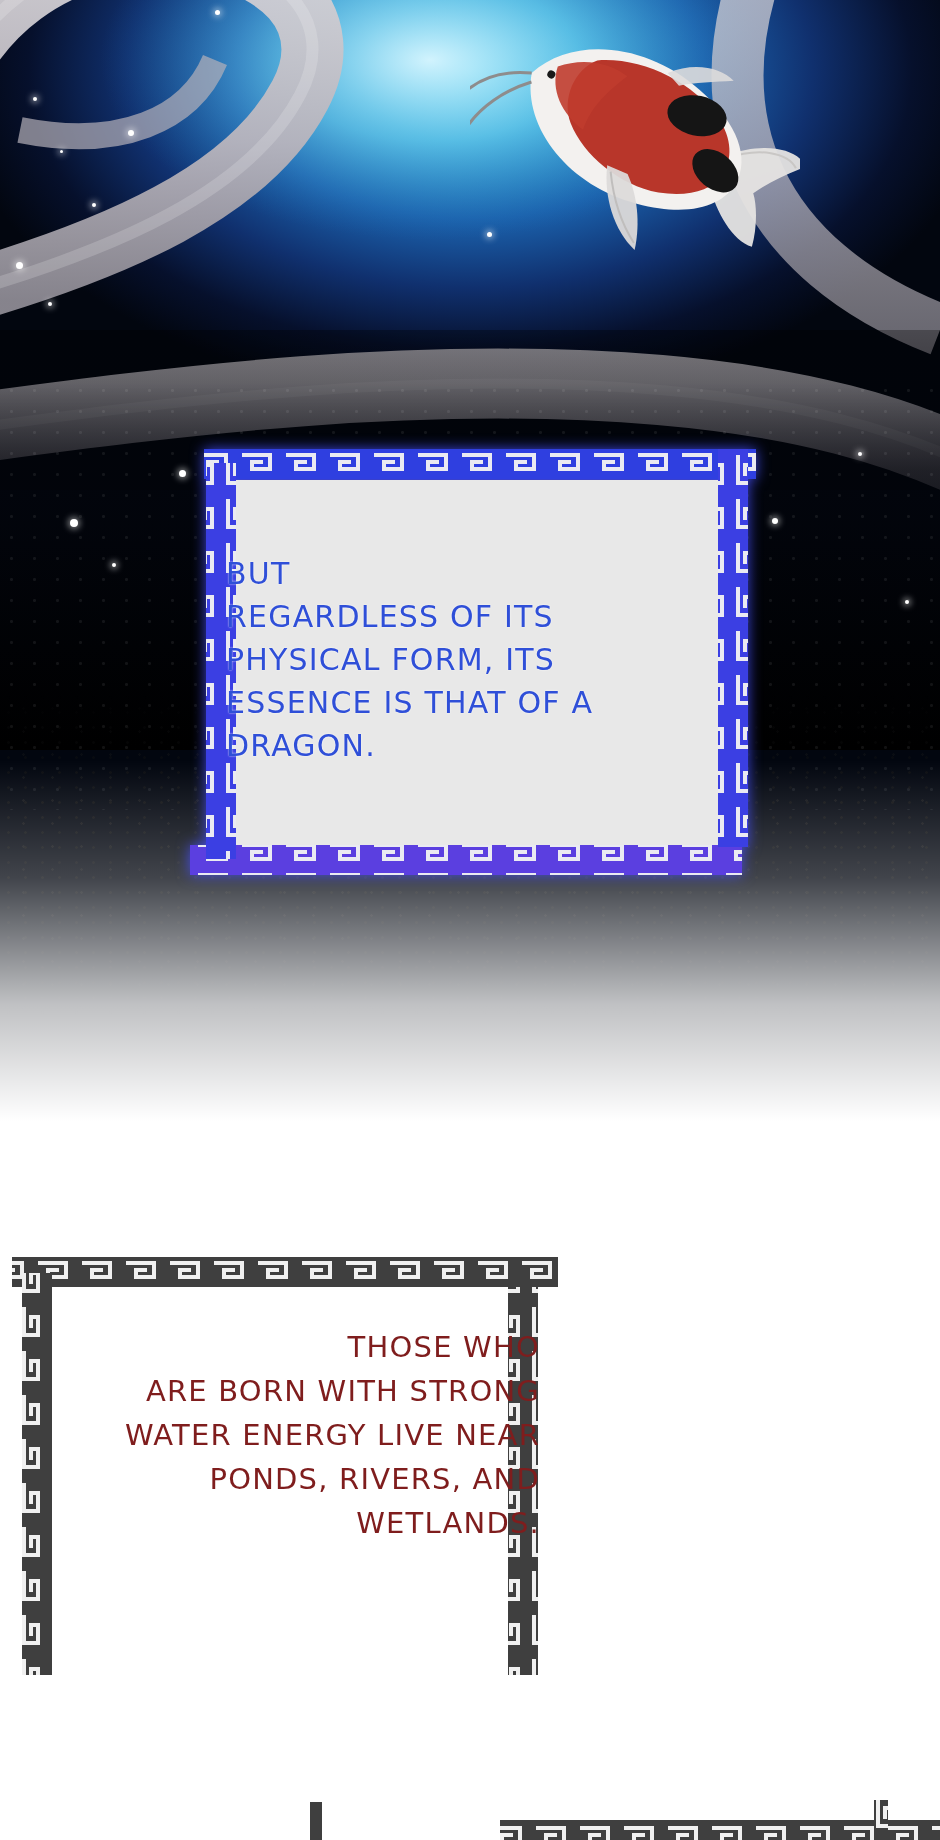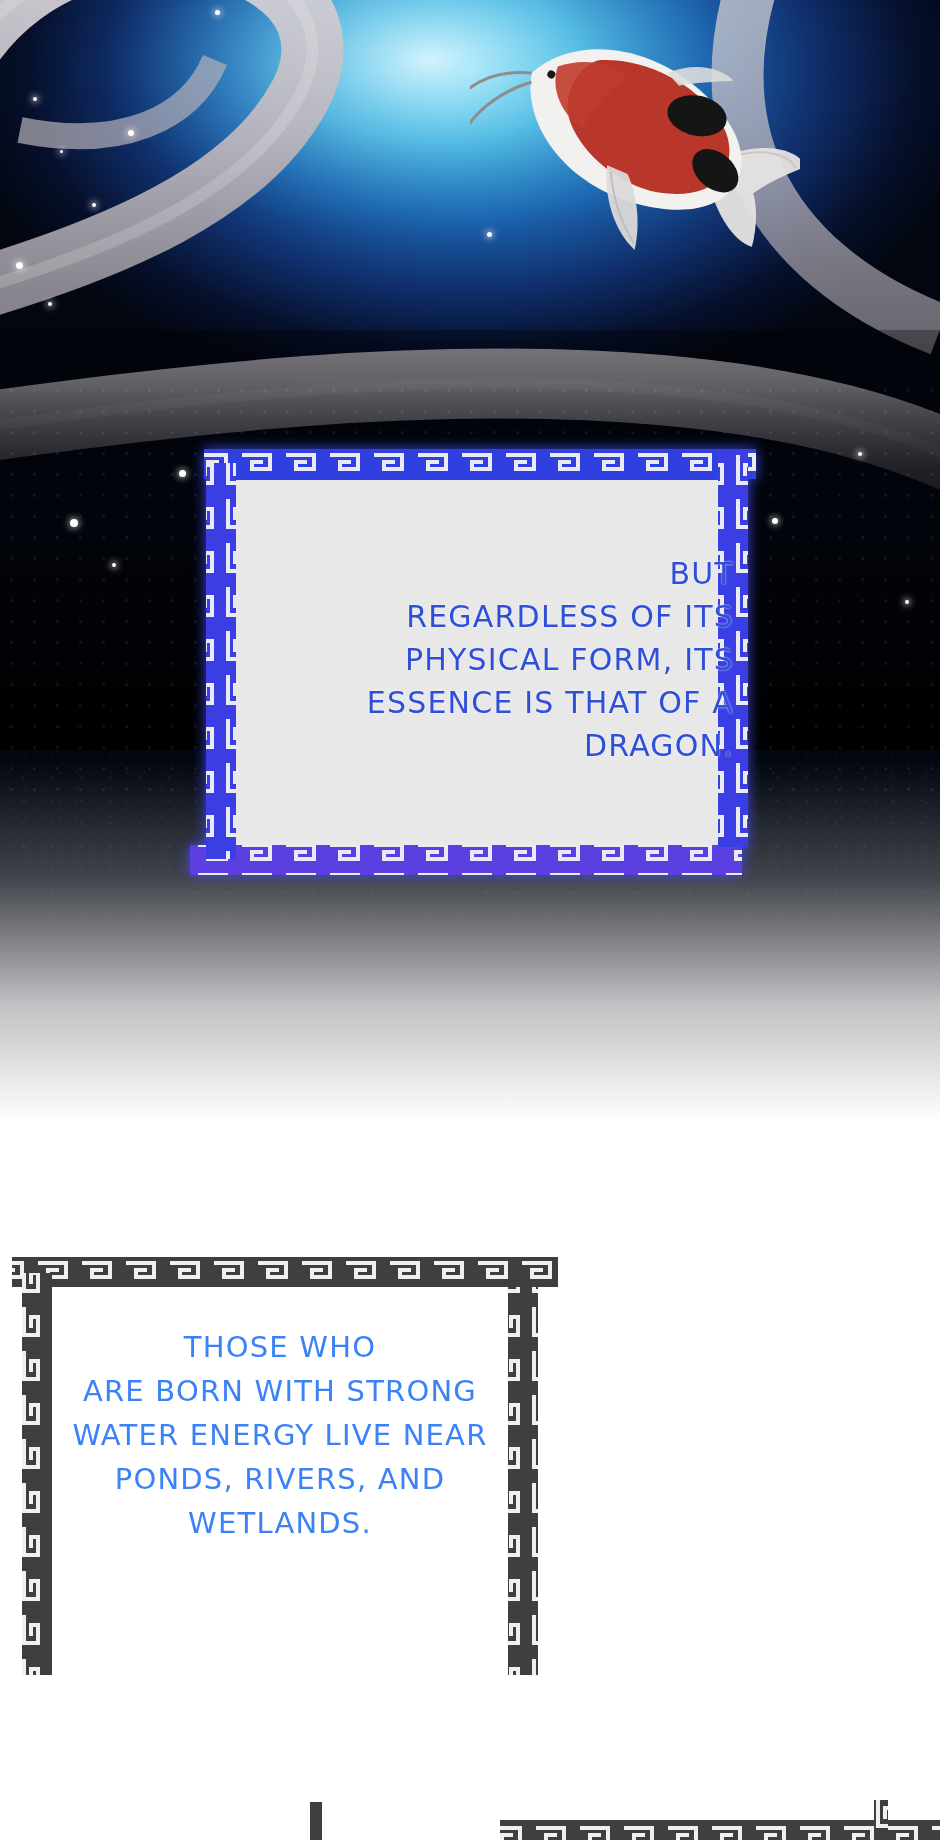--- a/index.html
+++ b/index.html
@@ -111,21 +111,21 @@
     width: 580px;
     height: 432px;
   }
   .glow-blue { filter: drop-shadow(0 0 7px rgba(70,80,255,0.85)); }
 
   .bubble-text-blue {
     position: absolute;
     left: 36px;
     top: 105px;
     width: 508px;
-    text-align: right;
+    text-align: left;
     color: #2f4fd8;
     font-family: "DejaVu Sans", sans-serif;
     font-size: 30px;
     line-height: 43px;
     letter-spacing: 1.2px;
     text-transform: uppercase;
     text-shadow: 0 0 2px rgba(255,255,255,0.9);
     white-space: pre-line;
   }
 
@@ -135,22 +135,22 @@
     left: -14px;
     top: 1255px;
     width: 600px;
     height: 420px;
   }
   .bubble-text-grey {
     position: absolute;
     left: 34px;
     top: 70px;
     width: 520px;
-    text-align: center;
-    color: #3b82f6;
+    text-align: right;
+    color: #7f1d1d;
     font-family: "DejaVu Sans", sans-serif;
     font-size: 29px;
     line-height: 44px;
     letter-spacing: 1.2px;
     text-transform: uppercase;
     white-space: pre-line;
   }
   .smudge {
     position: absolute;
     border-radius: 50%;

